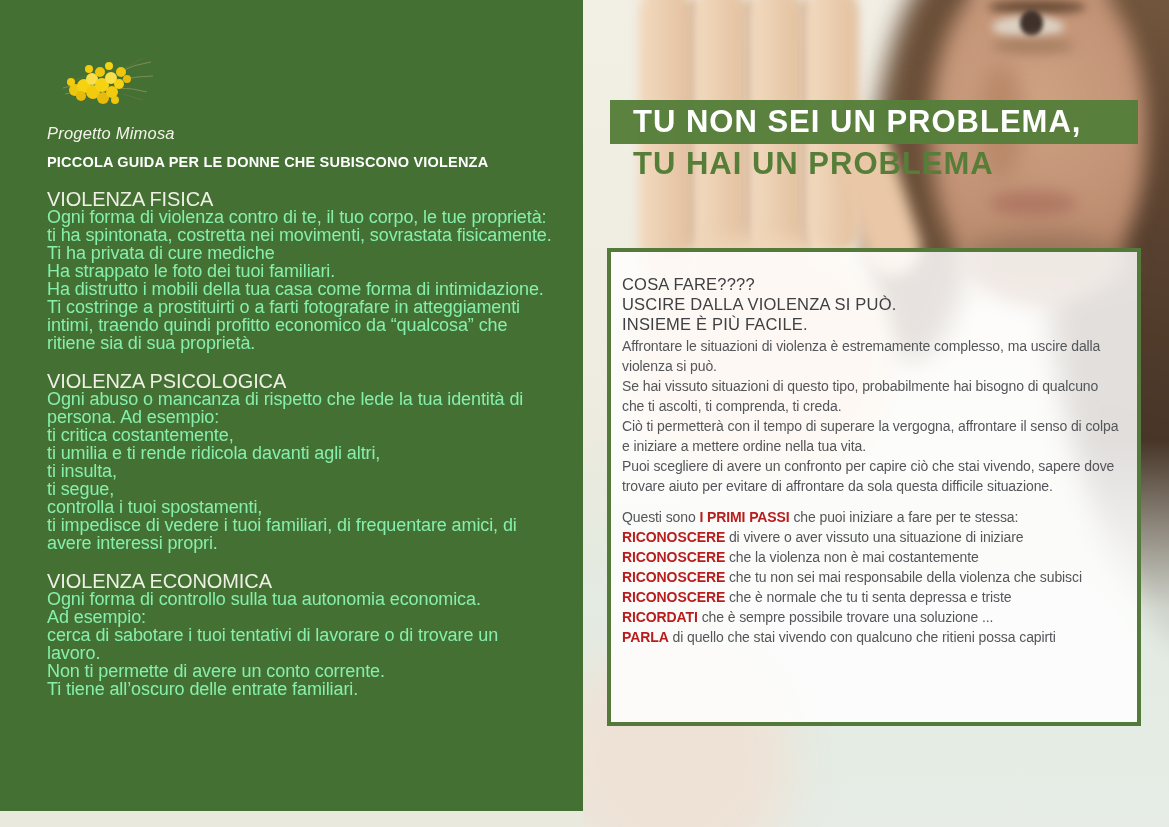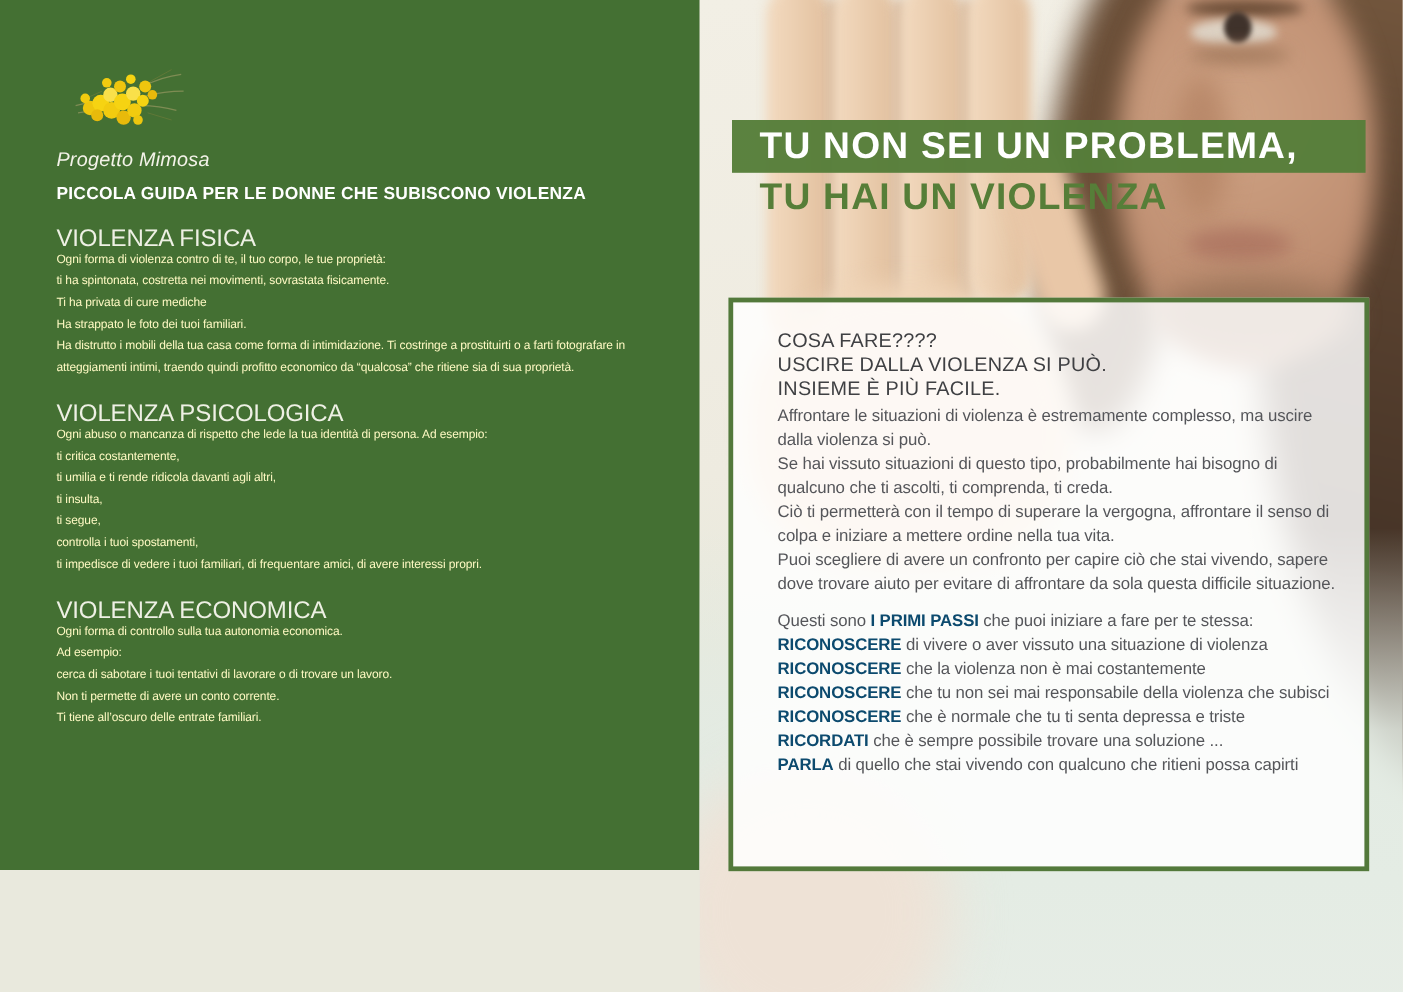--- a/index.html
+++ b/index.html
@@ -3,35 +3,35 @@
 <meta charset="utf-8">
 <style>
   * { box-sizing: border-box; margin: 0; padding: 0; }
   html,body { width:1169px; height:827px; }
   body { font-family: "Liberation Sans", sans-serif; overflow: hidden; }
 
   .page { position:relative; width:1169px; height:827px; display:flex; background:#e9e9dd; }
 
   
   .left-panel {
-    position:relative; width:583px; height:725px; flex:0 0 583px;
+    position:relative; width:583px; height:811px; flex:0 0 583px;
     background:#447033; color:#eef0e4;
     padding:54px 28px 0 47px;
   }
   .flower-wrap { width:96px; height:60px; margin-left:12px; }
   .logo-text {
     margin-top:10px; font-size:16.5px; font-style:italic; color:#f4f3e9; letter-spacing:.2px;
   }
   .guide-heading {
     margin-top:11px; font-size:14.5px; font-weight:bold; color:#ffffff; letter-spacing:.2px;
   }
   .section { margin-top:20px; max-width:512px; }
   .section-title { font-size:20px; font-weight:normal; line-height:18px; color:#eef0e4; letter-spacing:-.1px; }
   .section-body {
-    font-size:10px; line-height:18px; letter-spacing:-.1px; color:#fef9c3;
+    font-size:18px; line-height:18px; letter-spacing:-.1px; color:#86efac;
     white-space:pre-line;
   }
 
   
   .right-panel { position:relative; width:586px; height:827px; flex:0 0 586px; overflow:hidden; }
 
   .photo { position:absolute; inset:0; background:linear-gradient(175deg,#f2efe5 0%,#eeebe0 45%,#e8e9dc 62%,#e3eae1 78%,#e4ece5 100%); }
   .photo > div { position:absolute; }
   .hair-right { left:468px; top:-50px; width:290px; height:720px; border-radius:45% 10% 40% 50%;
     background:linear-gradient(200deg,#7d5f43 0%,#5d4431 35%,#463427 70%,#5a463a 100%); filter:blur(14px); transform:rotate(-6deg);}
@@ -71,29 +71,29 @@
   }
   .banner-line1 { font-size:31px; font-weight:bold; color:#ffffff; letter-spacing:1px; white-space:nowrap; }
   .banner-line2 {
     position:absolute; left:50px; top:146px; z-index:3;
     font-size:31px; font-weight:bold; color:#567e38; letter-spacing:1px; white-space:nowrap;
   }
 
   .info-box {
     position:absolute; left:24px; top:248px; width:534px; height:478px; z-index:3;
     background:rgba(255,255,255,.84); border:4px solid #53793b;
-    padding:22px 16px 0 37px; overflow:hidden;
+    padding:22px 16px 0 11px; overflow:hidden;
   }
   .box-heading { font-size:16.5px; line-height:20px; color:#3f4043; letter-spacing:.2px; }
   .box-paragraph {
     margin-top:2px; font-size:14px; line-height:20px; color:#55565a;
     letter-spacing:-.1px; white-space:pre-line;
   }
   .steps { margin-top:11px; font-size:14px; line-height:20px; color:#55565a; letter-spacing:-.1px; }
-  .steps .kw { font-weight:bold; color:#0c4a6e; }
+  .steps .kw { font-weight:bold; color:#b91c1c; }
 </style>
 </head>
 <body>
 
 <div class="page">
 
   <aside class="left-panel">
     <div class="flower-wrap">
       <svg width="96" height="60" viewBox="0 0 96 60">
         <g stroke="#8d935c" stroke-width="1" fill="none" opacity=".8">
@@ -183,35 +183,35 @@
       <div class="thumb"></div>
       <div class="palm"></div>
       <div class="wash-bottom"></div>
       <div class="pink-corner"></div>
     </div>
 
 
     <div class="banner">
       <span class="banner-line1">TU NON SEI UN PROBLEMA,</span>
     </div>
-    <div class="banner-line2">TU HAI UN VIOLENZA</div>
+    <div class="banner-line2">TU HAI UN PROBLEMA</div>
 
     <div class="info-box">
       <div class="box-heading">COSA FARE????</div>
       <div class="box-heading">USCIRE DALLA VIOLENZA SI PUÒ.</div>
       <div class="box-heading">INSIEME È PIÙ FACILE.</div>
 
       <div class="box-paragraph">Affrontare le situazioni di violenza è estremamente complesso, ma uscire dalla violenza si può.
 Se hai vissuto situazioni di questo tipo, probabilmente hai bisogno di qualcuno che ti ascolti, ti comprenda, ti creda.
 Ciò ti permetterà con il tempo di superare la vergogna, affrontare il senso di colpa e iniziare a mettere ordine nella tua vita.
 Puoi scegliere di avere un confronto per capire ciò che stai vivendo, sapere dove trovare aiuto per evitare di affrontare da sola questa difficile situazione.</div>
 
       <div class="steps">
         <p><span>Questi sono </span><span class="kw">I PRIMI PASSI</span><span> che puoi iniziare a fare per te stessa:</span></p>
-        <p><span class="kw">RICONOSCERE</span><span> di vivere o aver vissuto una situazione di violenza</span></p>
+        <p><span class="kw">RICONOSCERE</span><span> di vivere o aver vissuto una situazione di iniziare</span></p>
         <p><span class="kw">RICONOSCERE</span><span> che la violenza non è mai costantemente</span></p>
         <p><span class="kw">RICONOSCERE</span><span> che tu non sei mai responsabile della violenza che subisci</span></p>
         <p><span class="kw">RICONOSCERE</span><span> che è normale che tu ti senta depressa e triste</span></p>
         <p><span class="kw">RICORDATI</span><span> che è sempre possibile trovare una soluzione ...</span></p>
         <p><span class="kw">PARLA</span><span> di quello che stai vivendo con qualcuno che ritieni possa capirti</span></p>
       </div>
     </div>
 
   </section>
 </div>

